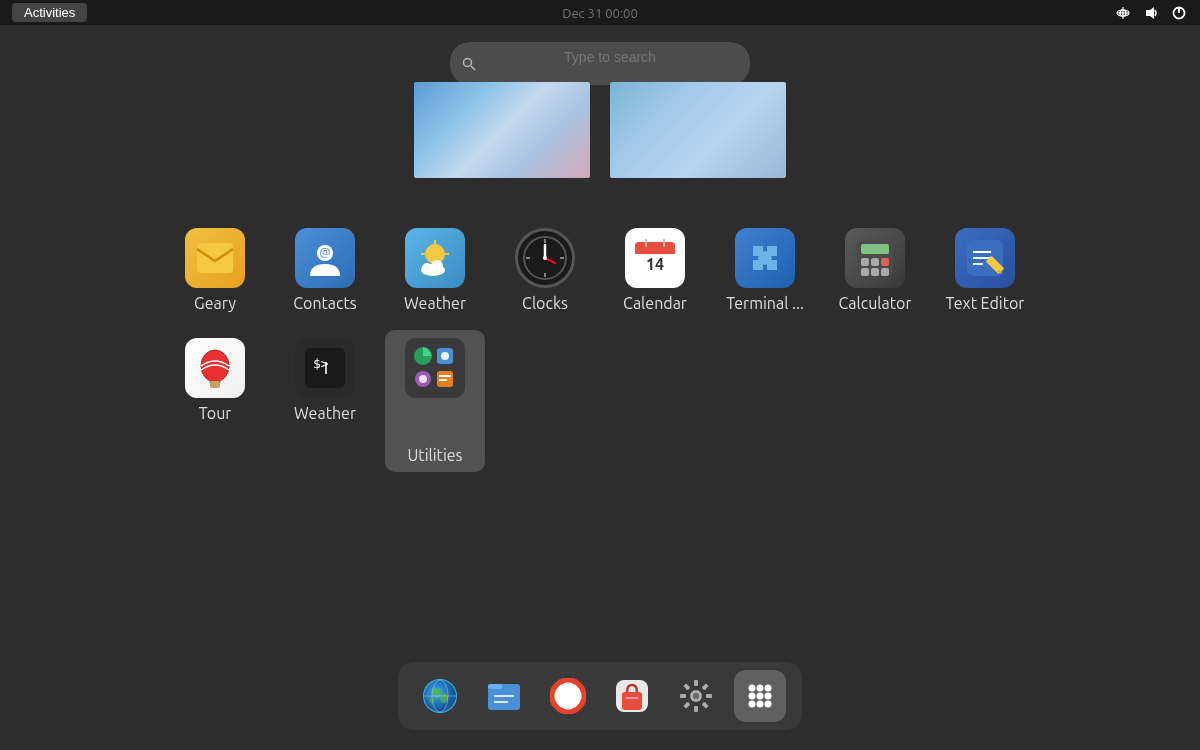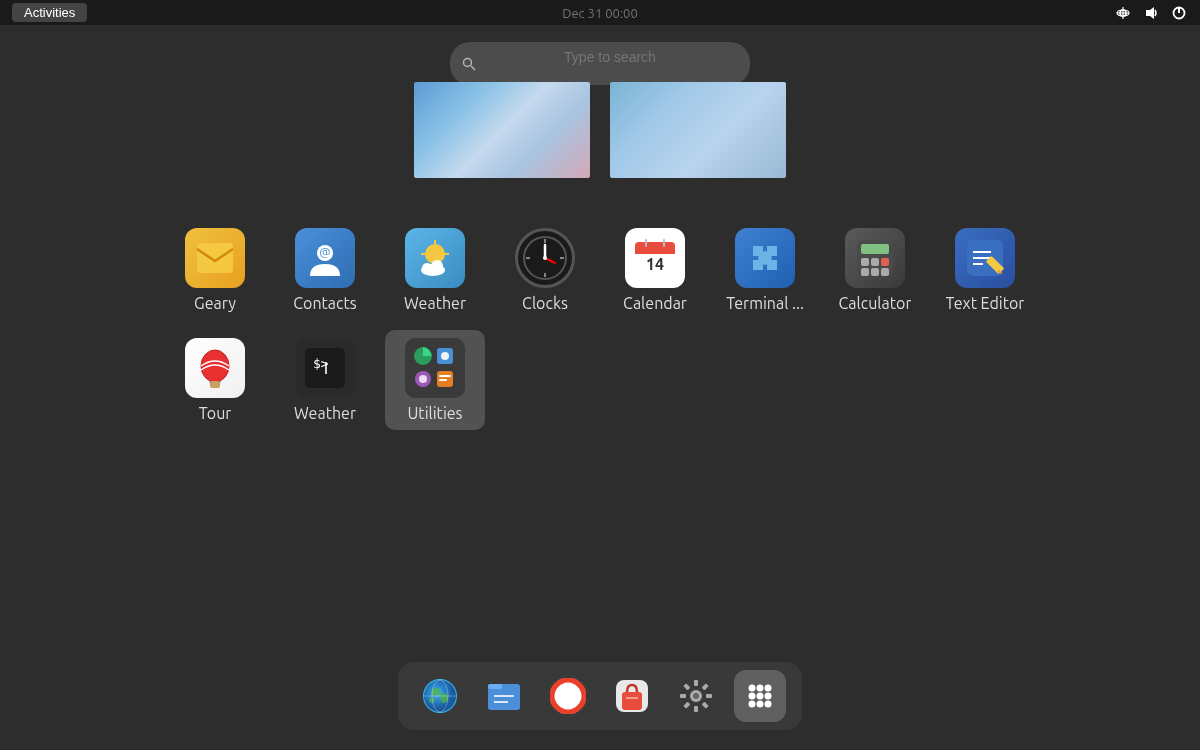--- a/index.html
+++ b/index.html
@@ -142,20 +142,21 @@
       white-space: nowrap;
       overflow: hidden;
       text-overflow: ellipsis;
       max-width: 90px;
     }
 
     
     .app-item.active {
       background: rgba(255,255,255,0.18);
       border-radius: 10px;
+      gap: 42px;
     }
 
     
     #dock {
       position: absolute;
       bottom: 20px;
       left: 50%;
       transform: translateX(-50%);
       background: rgba(60,60,60,0.85);
       border-radius: 16px;

